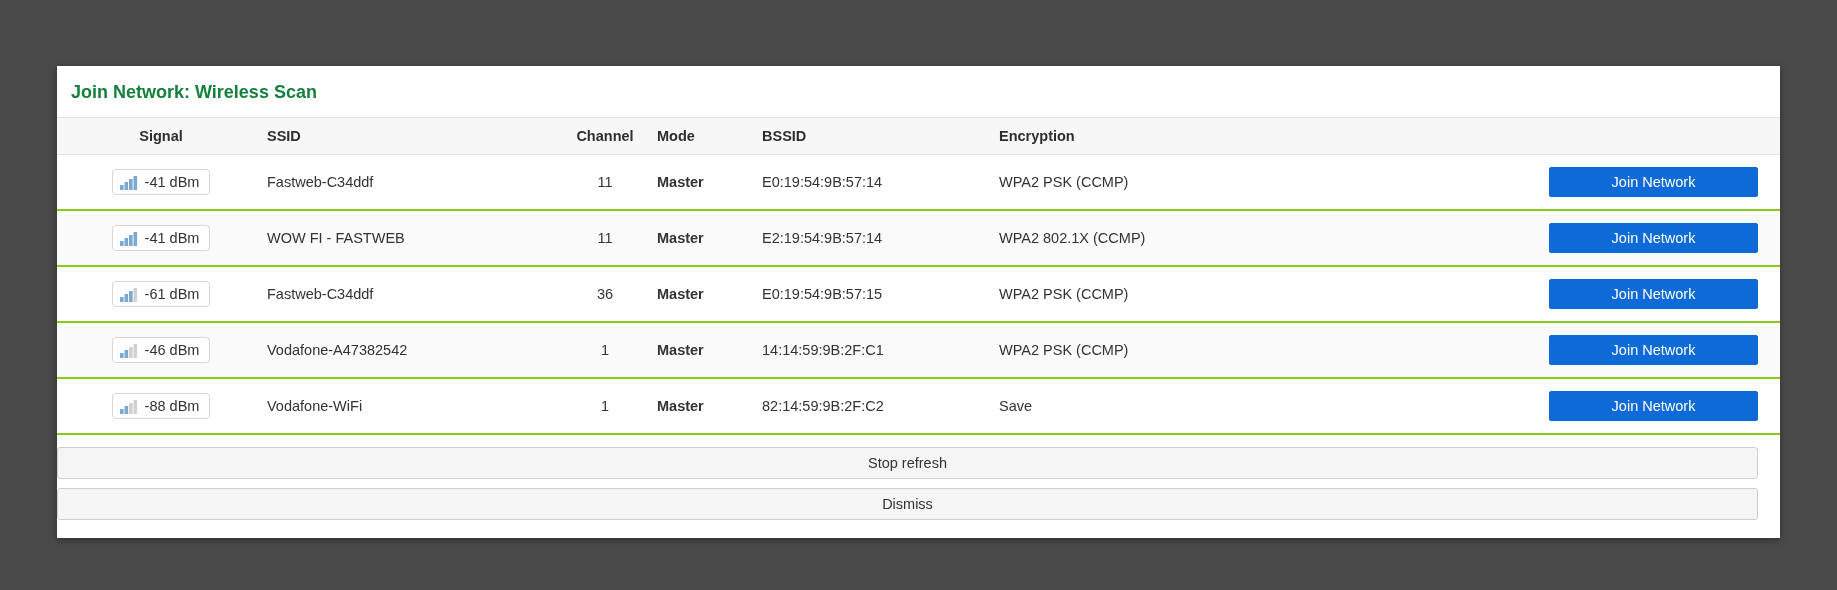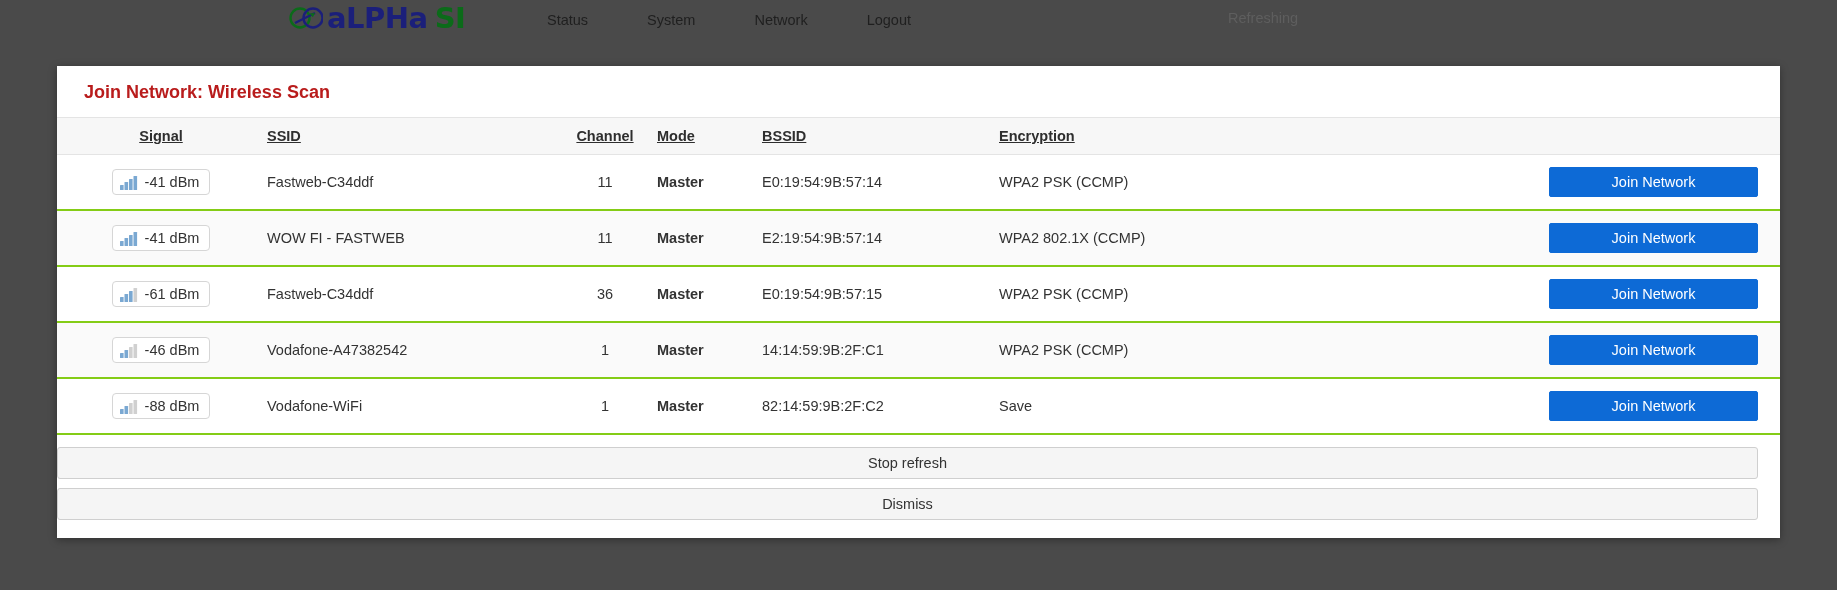--- a/index.html
+++ b/index.html
@@ -138,41 +138,40 @@
     position: absolute;
     left: 57px;
     top: 66px;
     width: 1723px;
     background: #ffffff;
     box-shadow: 0 2px 8px rgba(0,0,0,0.35);
   }
   #modal-title {
     font-size: 18px;
     font-weight: bold;
-    color: #b91c1c;
+    color: #15803d;
     padding: 16px 0 14px 14px;
-    margin-left: 13px;
+    margin-left: 0;
   }
   #scan-table {
     width: 100%;
     border-collapse: collapse;
     font-size: 14.5px;
     color: #333;
   }
   #scan-table thead tr { background: #f7f7f7; }
   #scan-table th {
     text-align: left;
     font-weight: bold;
     color: #2e2e2e;
     font-size: 14.5px;
     padding: 10px 0;
     border-top: 1px solid #e4e4e4;
     border-bottom: 1px solid #e4e4e4;
     white-space: nowrap;
-    text-decoration: underline;
   }
   #scan-table td {
     padding: 12px 0;
     border-bottom: 2px solid #84cc16;
     color: #333;
     vertical-align: middle;
     font-size: 14.5px;
   }
   #scan-table tbody tr:nth-child(even) { background: #fafafa; }
   #scan-table tbody tr:nth-child(odd)  { background: #ffffff; }
@@ -236,42 +235,20 @@
     font-size: 14.5px;
     padding: 7px 16px;
     cursor: pointer;
   }
 </style>
 </head>
 <body>
 
 <div id="page-root">
 
-  <div id="topbar">
-
-    <div id="logo-wrap">
-      <svg id="logo-mark" viewBox="0 0 34 26" xmlns="http://www.w3.org/2000/svg">
-        <circle cx="11" cy="13" r="9.5" fill="none" stroke="#0b6b19" stroke-width="2.4"></circle>
-        <circle cx="24" cy="13" r="9.5" fill="none" stroke="#1b1f7a" stroke-width="2.4"></circle>
-        <path d="M6 18 L26 8" stroke="#1b1f7a" stroke-width="2.2" fill="none"></path>
-        <path d="M26 8 l-5.5 0.6 l3.4 3.6 z" fill="#0b6b19"></path>
-      </svg>
-      <span class="logo-text" id="logo-alpha">aLPHa</span>
-      <span class="logo-text" id="logo-si">SI</span>
-    </div>
-
-    <div id="mainnav">
-      <div class="nav-item">Status</div>
-      <div class="nav-item">System</div>
-      <div class="nav-item">Network</div>
-      <div class="nav-item">Logout</div>
-    </div>
-
-    <div id="refreshing">Refreshing</div>
-  </div>
 
   <div id="bg-actions">
     <div id="btn-save-apply-group">
       <button class="btn" id="btn-save-apply">Save &amp; Apply</button>
       <div id="btn-save-apply-caret">▾</div>
     </div>
     <button class="btn" id="btn-save">Save</button>
     <button class="btn" id="btn-reset">Reset</button>
   </div>
 

